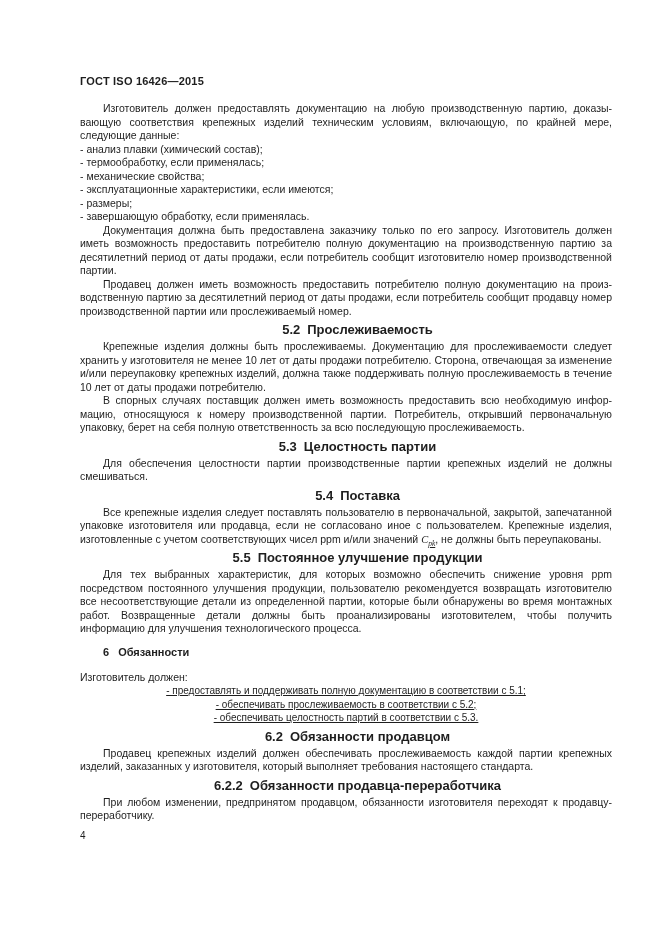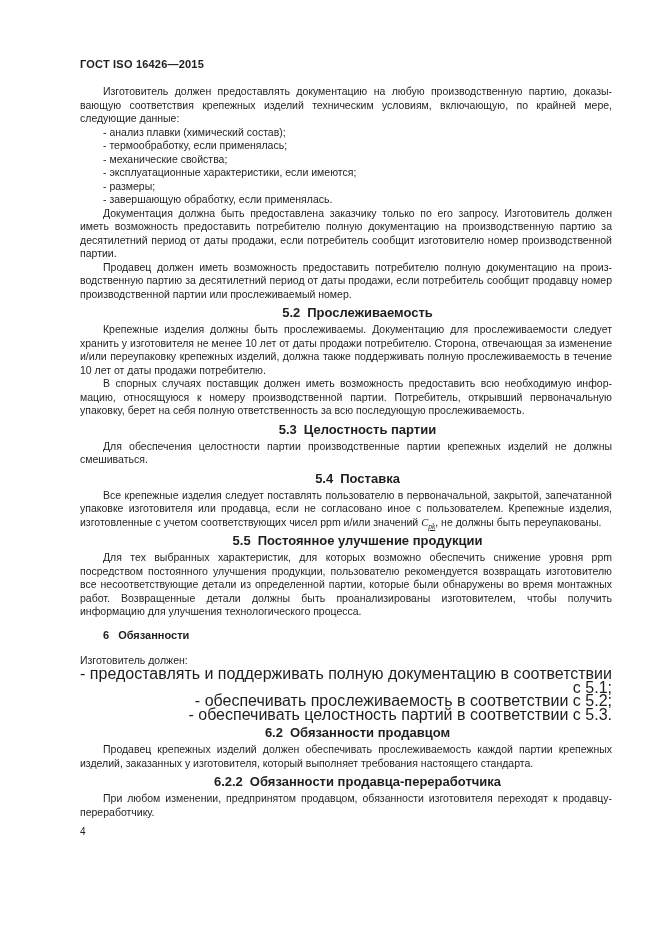--- a/index.html
+++ b/index.html
@@ -4,47 +4,47 @@
 <style>
   * { margin: 0; padding: 0; box-sizing: border-box; }
   html, body { background: #ffffff; }
   .page {
     width: 661px;
     height: 936px;
     background: #ffffff;
     color: #1e1e1e;
     font-family: "Liberation Sans", "DejaVu Sans", sans-serif;
     position: relative;
-    padding: 57px 49px 0 80px;
+    padding: 74px 49px 0 80px;
     overflow: hidden;
   }
   .doc-header {
     font-size: 11px;
     font-weight: bold;
     line-height: 14px;
     letter-spacing: 0.2px;
   }
   .body-text { margin-top: 14px; }
   .para {
     font-size: 10.5px;
     line-height: 13.5px;
     text-align: justify;
     text-indent: 23px;
   }
   .para.no-indent { text-indent: 0; }
   .hang-list .item {
     font-size: 10.5px;
     line-height: 13.5px;
-    margin-left: 23px;
     text-align: left;
   }
   .flush-list .item {
-    font-size: 16px;
+    font-size: 10px;
     line-height: 13.5px;
-    text-align: right;
+    text-align: center;
+    text-decoration: underline;
   }
   .sec-heading {
     font-size: 13px;
     font-weight: bold;
     line-height: 14px;
     margin: 5px 0 3px 23px;
     text-align: center;
   }
   .chap-heading {
     font-size: 11px;

